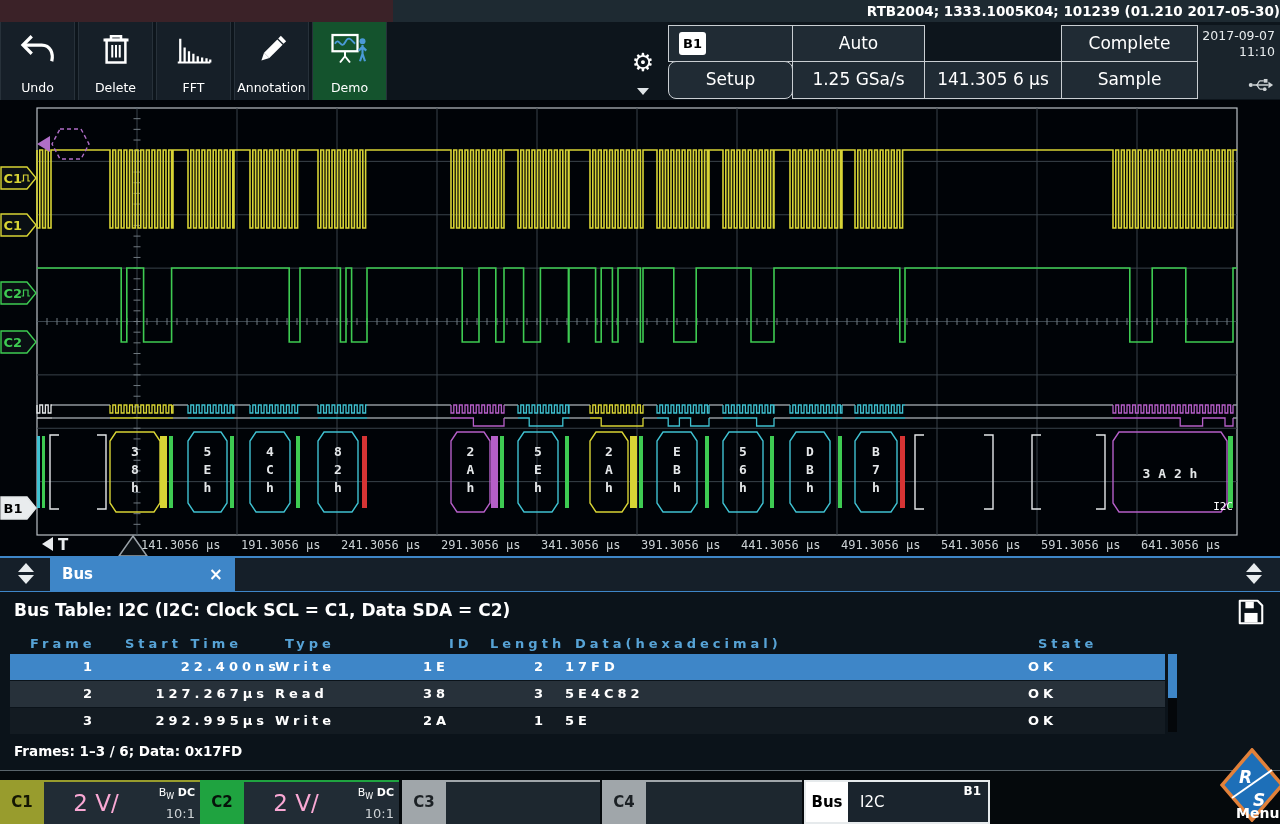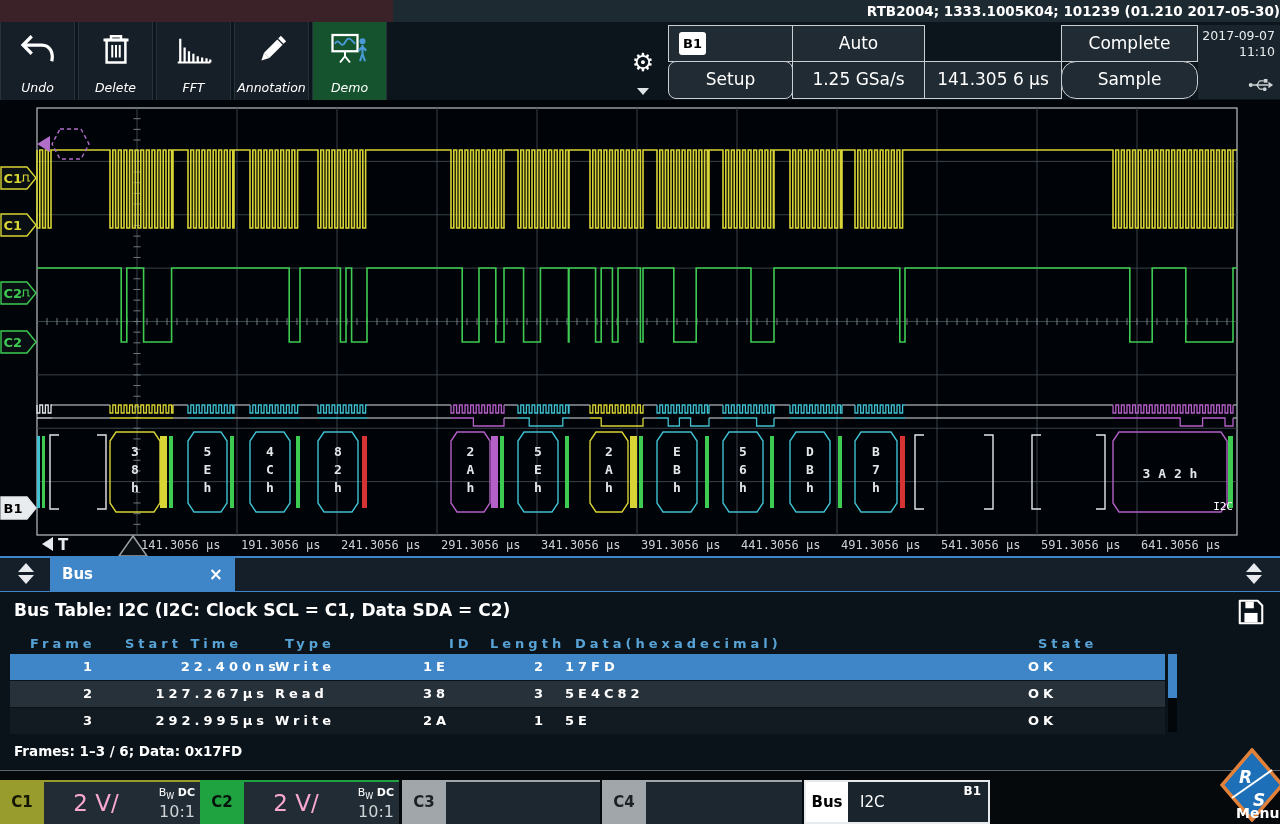--- a/index.html
+++ b/index.html
@@ -12,21 +12,21 @@
     color:#fff;font-size:13.5px;font-weight:bold;line-height:22px;
     padding-left:6px;box-sizing:border-box;text-align:right;}
 
   
   #header{position:absolute;left:0;top:22px;width:1280px;height:78px;
     background:#0d151c;border-bottom:1px solid #39434b;box-sizing:content-box;}
   .tbtn{position:absolute;top:0;height:78px;width:75px;background:#161f28;
     border-left:1px solid #27313a;border-right:1px solid #27313a;box-sizing:border-box;}
   .tbtn.sel{background:#14532d;}
   .tbtn .ticon{position:absolute;top:8px;left:50%;transform:translateX(-50%);}
-  .tbtn .lbl{position:absolute;bottom:5px;width:100%;text-align:center;color:#fff;font-size:12.5px;font-style:italic;}
+  .tbtn .lbl{position:absolute;bottom:5px;width:100%;text-align:center;color:#fff;font-size:12.5px;}
   #gearbtn{position:absolute;left:626px;top:24px;width:34px;height:56px;text-align:center;}
   #gearbtn .g{color:#fff;font-size:25px;line-height:34px;}
   #gearbtn .caret{width:0;height:0;margin:8px auto 0;
     border-left:6px solid transparent;border-right:6px solid transparent;border-top:7px solid #dfe4e7;}
   .scell{position:absolute;background:#202b34;border:1px solid #c9ced2;color:#fff;
     font-size:17px;text-align:center;box-sizing:border-box;line-height:35px;}
   #b1badge{position:absolute;left:10px;top:6px;width:27px;height:23px;background:#fff;
     color:#000;border-radius:3px;font-size:13px;font-weight:bold;line-height:23px;text-align:center;}
   #datecell{position:absolute;left:1198px;top:3px;width:82px;height:74px;background:#1a242c;
     color:#e8ecee;font-size:12.5px;text-align:right;padding:3px 5px 0 0;box-sizing:border-box;line-height:1.25;}
@@ -65,21 +65,21 @@
 
   
   #bottombar{position:absolute;left:0;top:770px;width:1280px;height:54px;background:#05090c;
     border-top:1px solid #5a646b;box-sizing:border-box;}
   .cbadge{position:absolute;top:9px;width:44px;height:44px;font-weight:bold;font-size:15px;
     text-align:center;line-height:44px;}
   .cinfo{position:absolute;top:9px;height:44px;background:#212c35;box-sizing:border-box;border-top:2px solid;}
   .cinfo .scale{position:absolute;left:2px;top:8px;width:100px;text-align:center;color:#f9a8d4;font-size:23px;}
   .cinfo .bwdc{position:absolute;right:5px;top:4px;color:#fff;font-size:11px;}
   .cinfo .bwdc sub{font-size:8px;}
-  .cinfo .probe{position:absolute;right:5px;bottom:3px;color:#ced3d6;font-size:16px;}
+  .cinfo .probe{position:absolute;right:5px;bottom:3px;color:#ced3d6;font-size:13px;}
   #busgroup{position:absolute;left:804px;top:9px;width:186px;height:44px;border:2px solid #e6eaec;
     box-sizing:border-box;background:#1a242d;}
   #busgroup .buscell{position:absolute;left:0;top:0;width:42px;height:40px;background:#fff;
     color:#000;font-size:15px;font-weight:bold;text-align:center;line-height:40px;}
   #busgroup .proto{position:absolute;left:54px;top:0;line-height:40px;color:#fff;font-size:15px;}
   #busgroup .bbadge{position:absolute;right:7px;top:2px;color:#fff;font-size:12px;font-weight:bold;}
   #menulabel{position:absolute;left:1236px;top:805px;color:#fff;font-size:14px;font-weight:bold;z-index:5;}
   #rslogo{position:absolute;left:1220px;top:748px;}
 </style>
 </head>
@@ -152,21 +152,21 @@
     </div>
     <div class="scell" style="left:792px;top:39px;width:133px;height:38px;">
       <span>1.25 GSa/s</span>
     </div>
     <div class="scell" style="left:924px;top:39px;width:138px;height:38px;">
       <span>141.305 6 µs</span>
     </div>
     <div class="scell" style="left:1061px;top:3px;width:137px;height:37px;">
       <span>Complete</span>
     </div>
-    <div class="scell" style="left:1061px;top:39px;width:137px;height:38px;border-radius:15px;">
+    <div class="scell" style="left:1061px;top:39px;width:137px;height:38px;">
       <span>Sample</span>
     </div>
     <div id="datecell">
       <div>2017-09-07</div>
       <div>11:10</div>
       <svg id="usbicon" width="26" height="16" viewBox="0 0 28 16">
         <circle cx="3" cy="8" r="2.2" fill="#cfd4d6"></circle>
         <path d="M5 8 H22" stroke="#cfd4d6" stroke-width="1.6" fill="none"></path>
         <path d="M9 8 C11 8 11 3.5 13 3.5 H17" stroke="#cfd4d6" stroke-width="1.4" fill="none"></path>
         <path d="M9 8 C11 8 11 12.5 13 12.5 H16" stroke="#cfd4d6" stroke-width="1.4" fill="none"></path>

